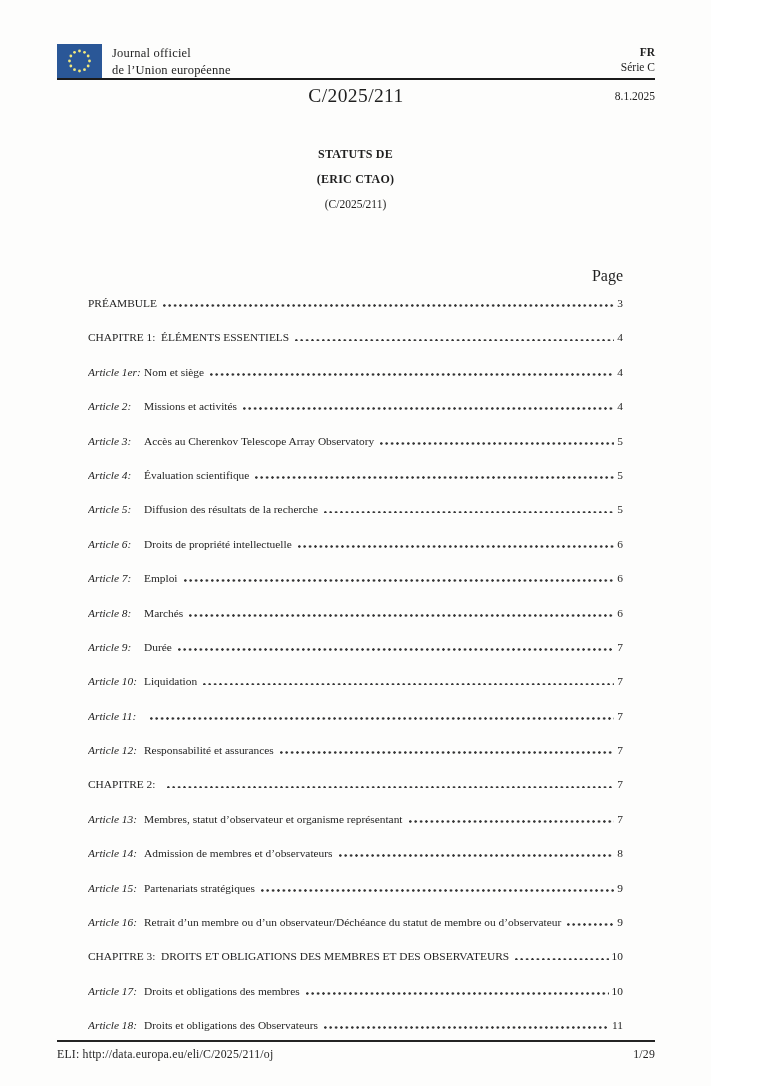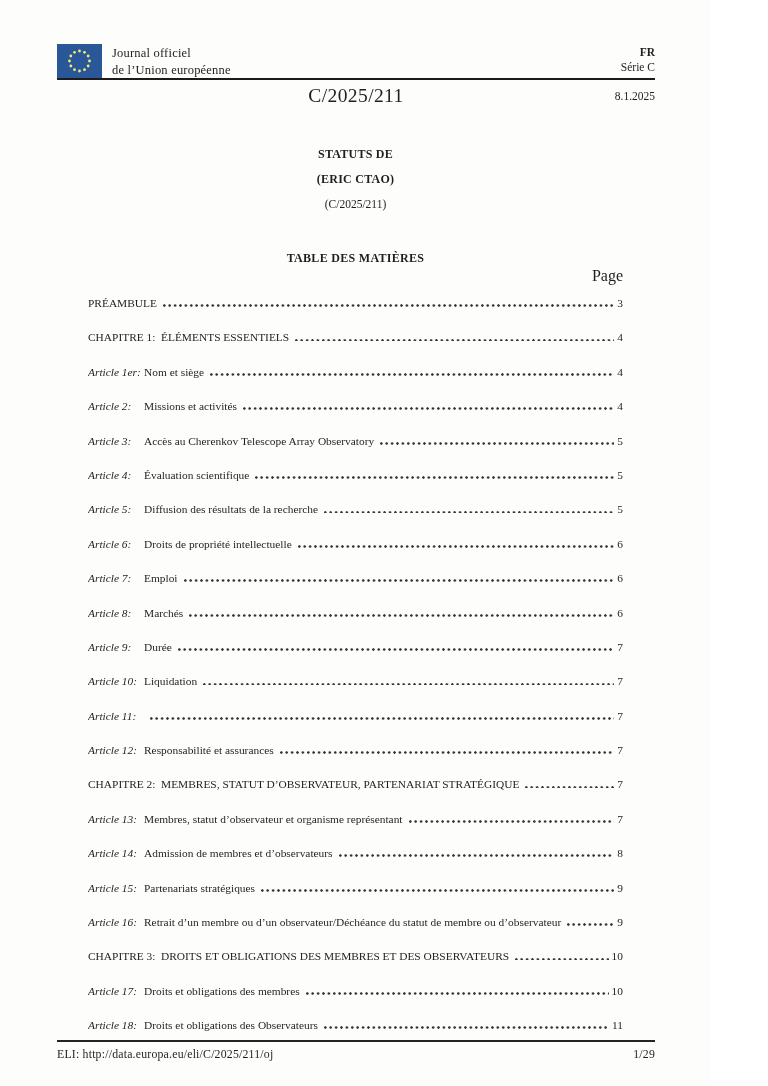--- a/index.html
+++ b/index.html
@@ -144,21 +144,20 @@
     <div class="docnum">C/2025/211</div>
     <div class="docdate">8.1.2025</div>
   </div>
 
   <div class="title-block">
     <div class="title-line">STATUTS DE</div>
     <div class="title-line">(ERIC CTAO)</div>
     <div class="title-ref">(C/2025/211)</div>
   </div>
 
-  <div class="toc-heading">TABLE DES MATIÈRES</div>
   <div class="page-label">Page</div>
 
   <div class="toc">
   <div class="toc-row plain">
 
     <span class="toc-title">PRÉAMBULE</span>
     <span class="toc-dots"></span>
     <span class="toc-page">3</span>
   </div>
 
@@ -247,21 +246,20 @@
 
   <div class="toc-row article">
     <span class="toc-label">Article 12:</span>
     <span class="toc-title">Responsabilité et assurances</span>
     <span class="toc-dots"></span>
     <span class="toc-page">7</span>
   </div>
 
   <div class="toc-row chapter">
     <span class="toc-label">CHAPITRE 2:</span>
-    <span class="toc-title">MEMBRES, STATUT D’OBSERVATEUR, PARTENARIAT STRATÉGIQUE</span>
     <span class="toc-dots"></span>
     <span class="toc-page">7</span>
   </div>
 
   <div class="toc-row article">
     <span class="toc-label">Article 13:</span>
     <span class="toc-title">Membres, statut d’observateur et organisme représentant</span>
     <span class="toc-dots"></span>
     <span class="toc-page">7</span>
   </div>

